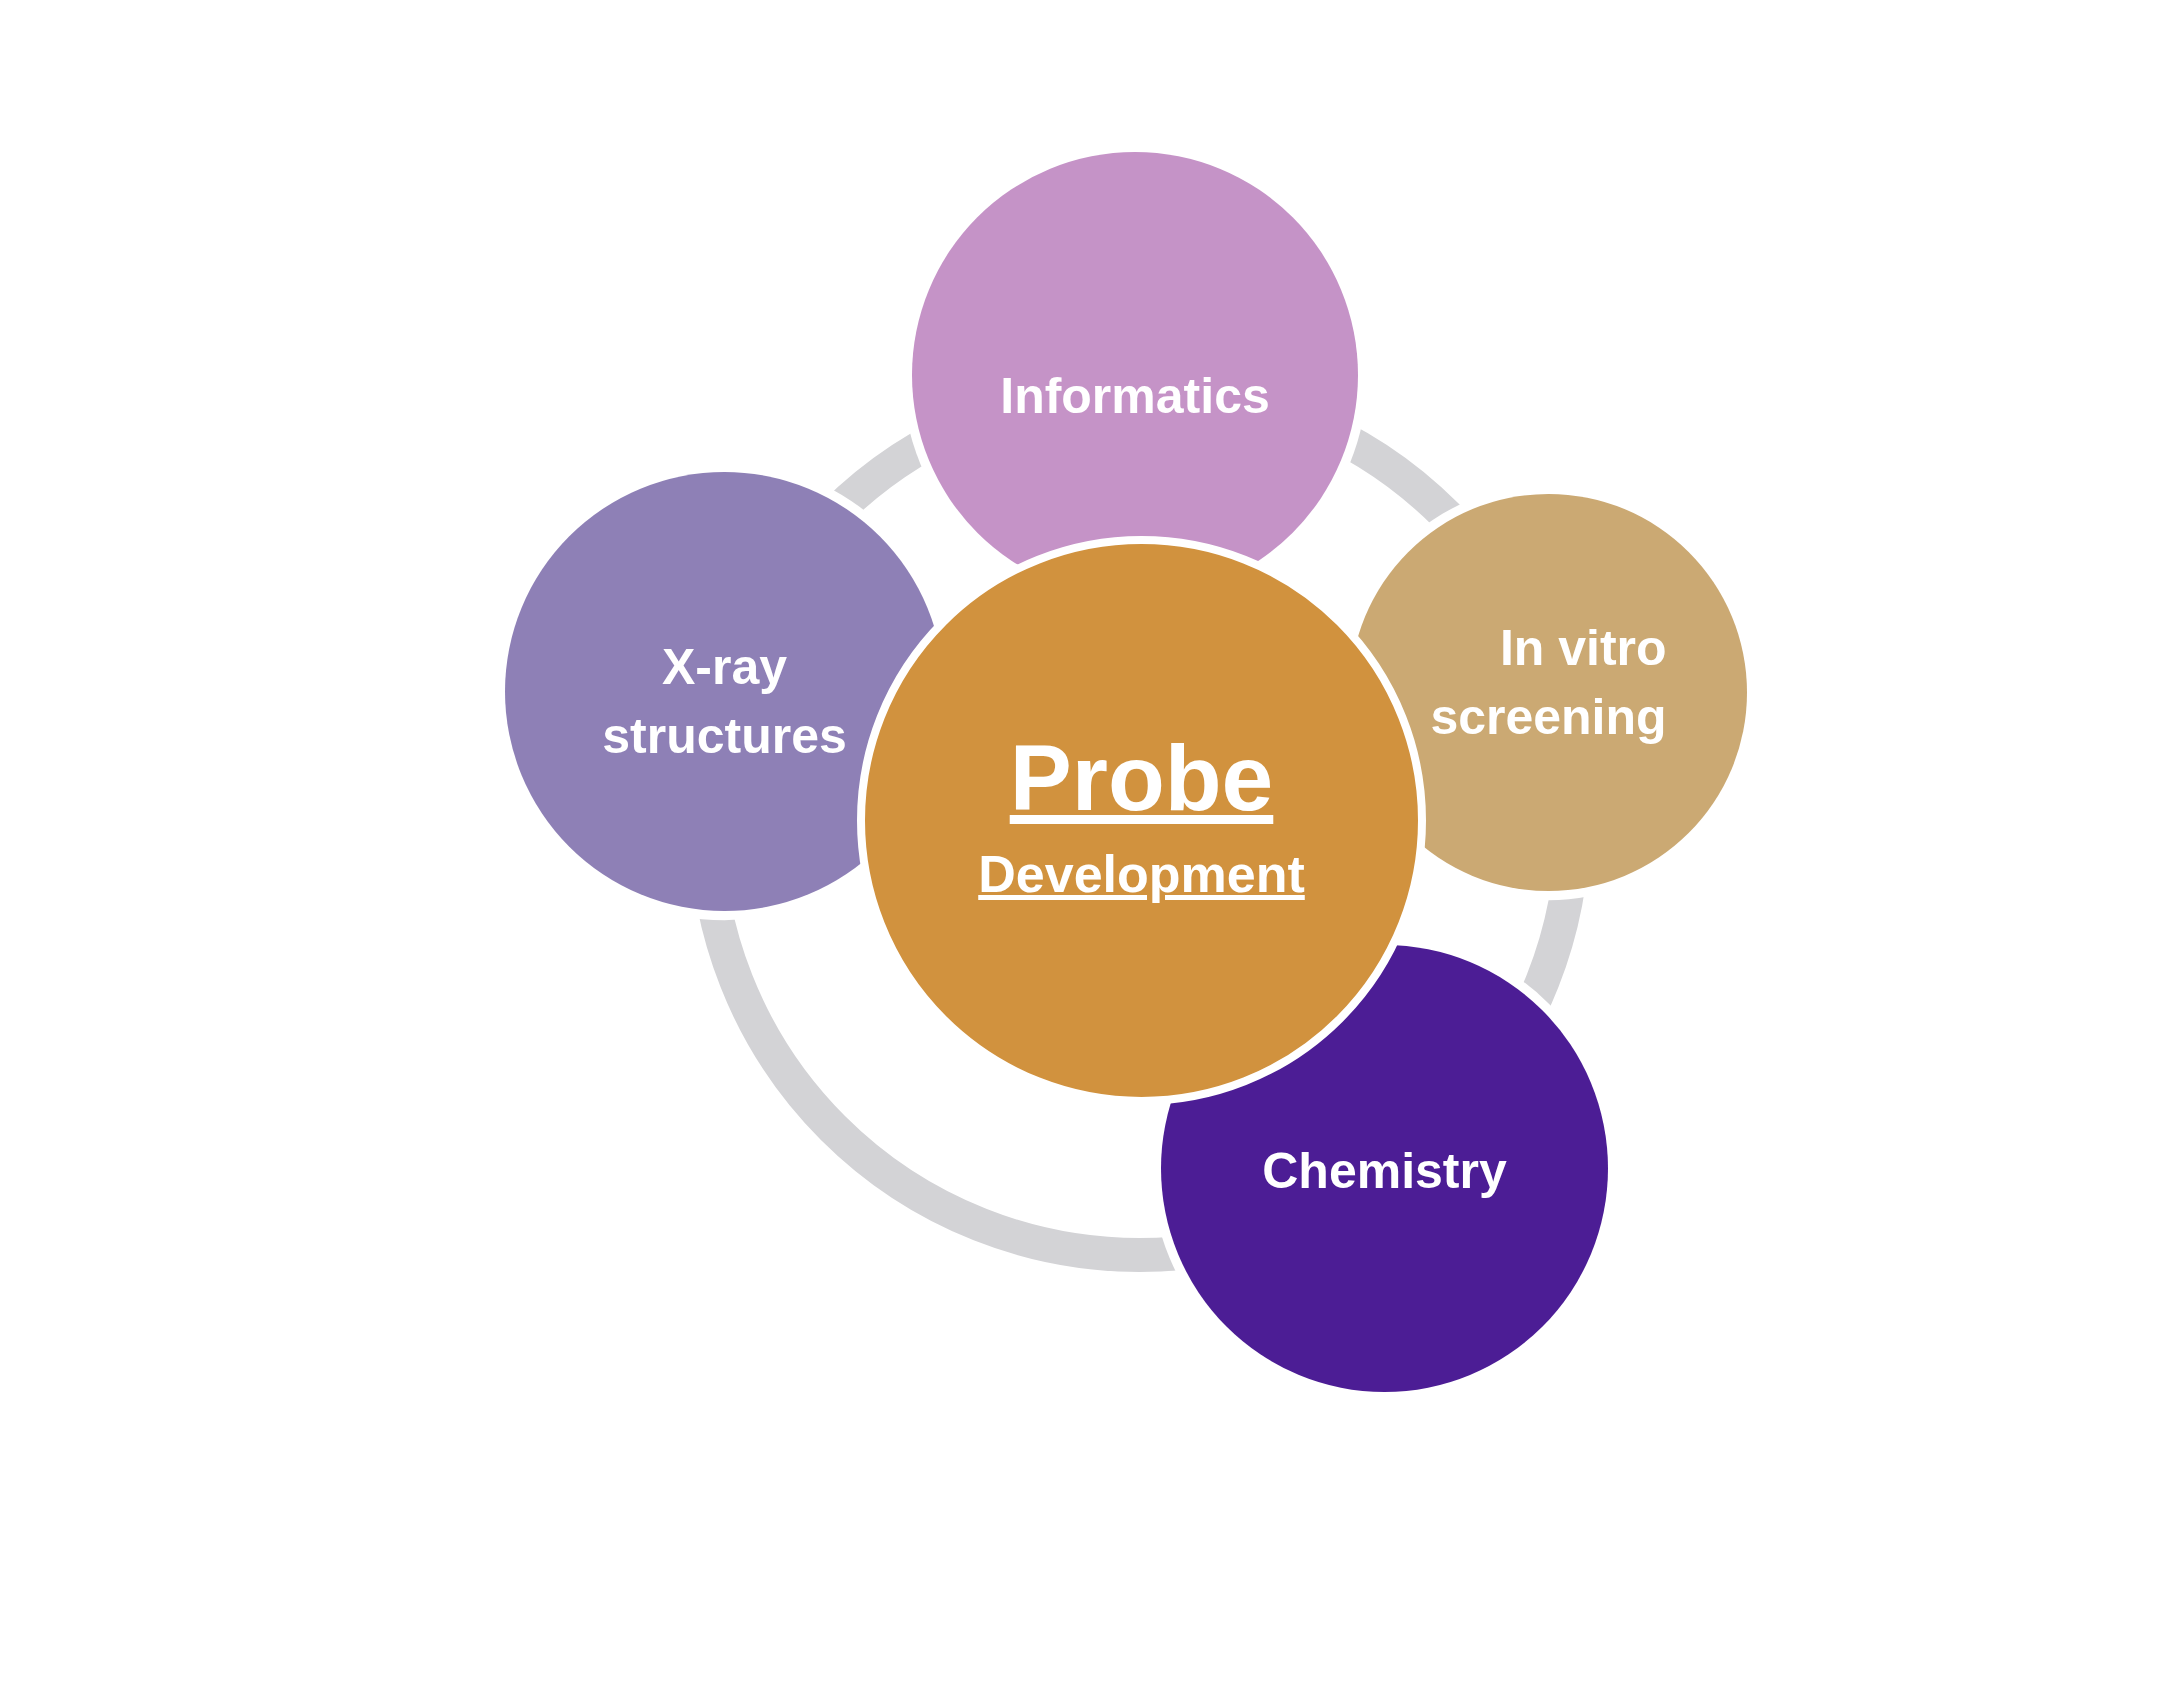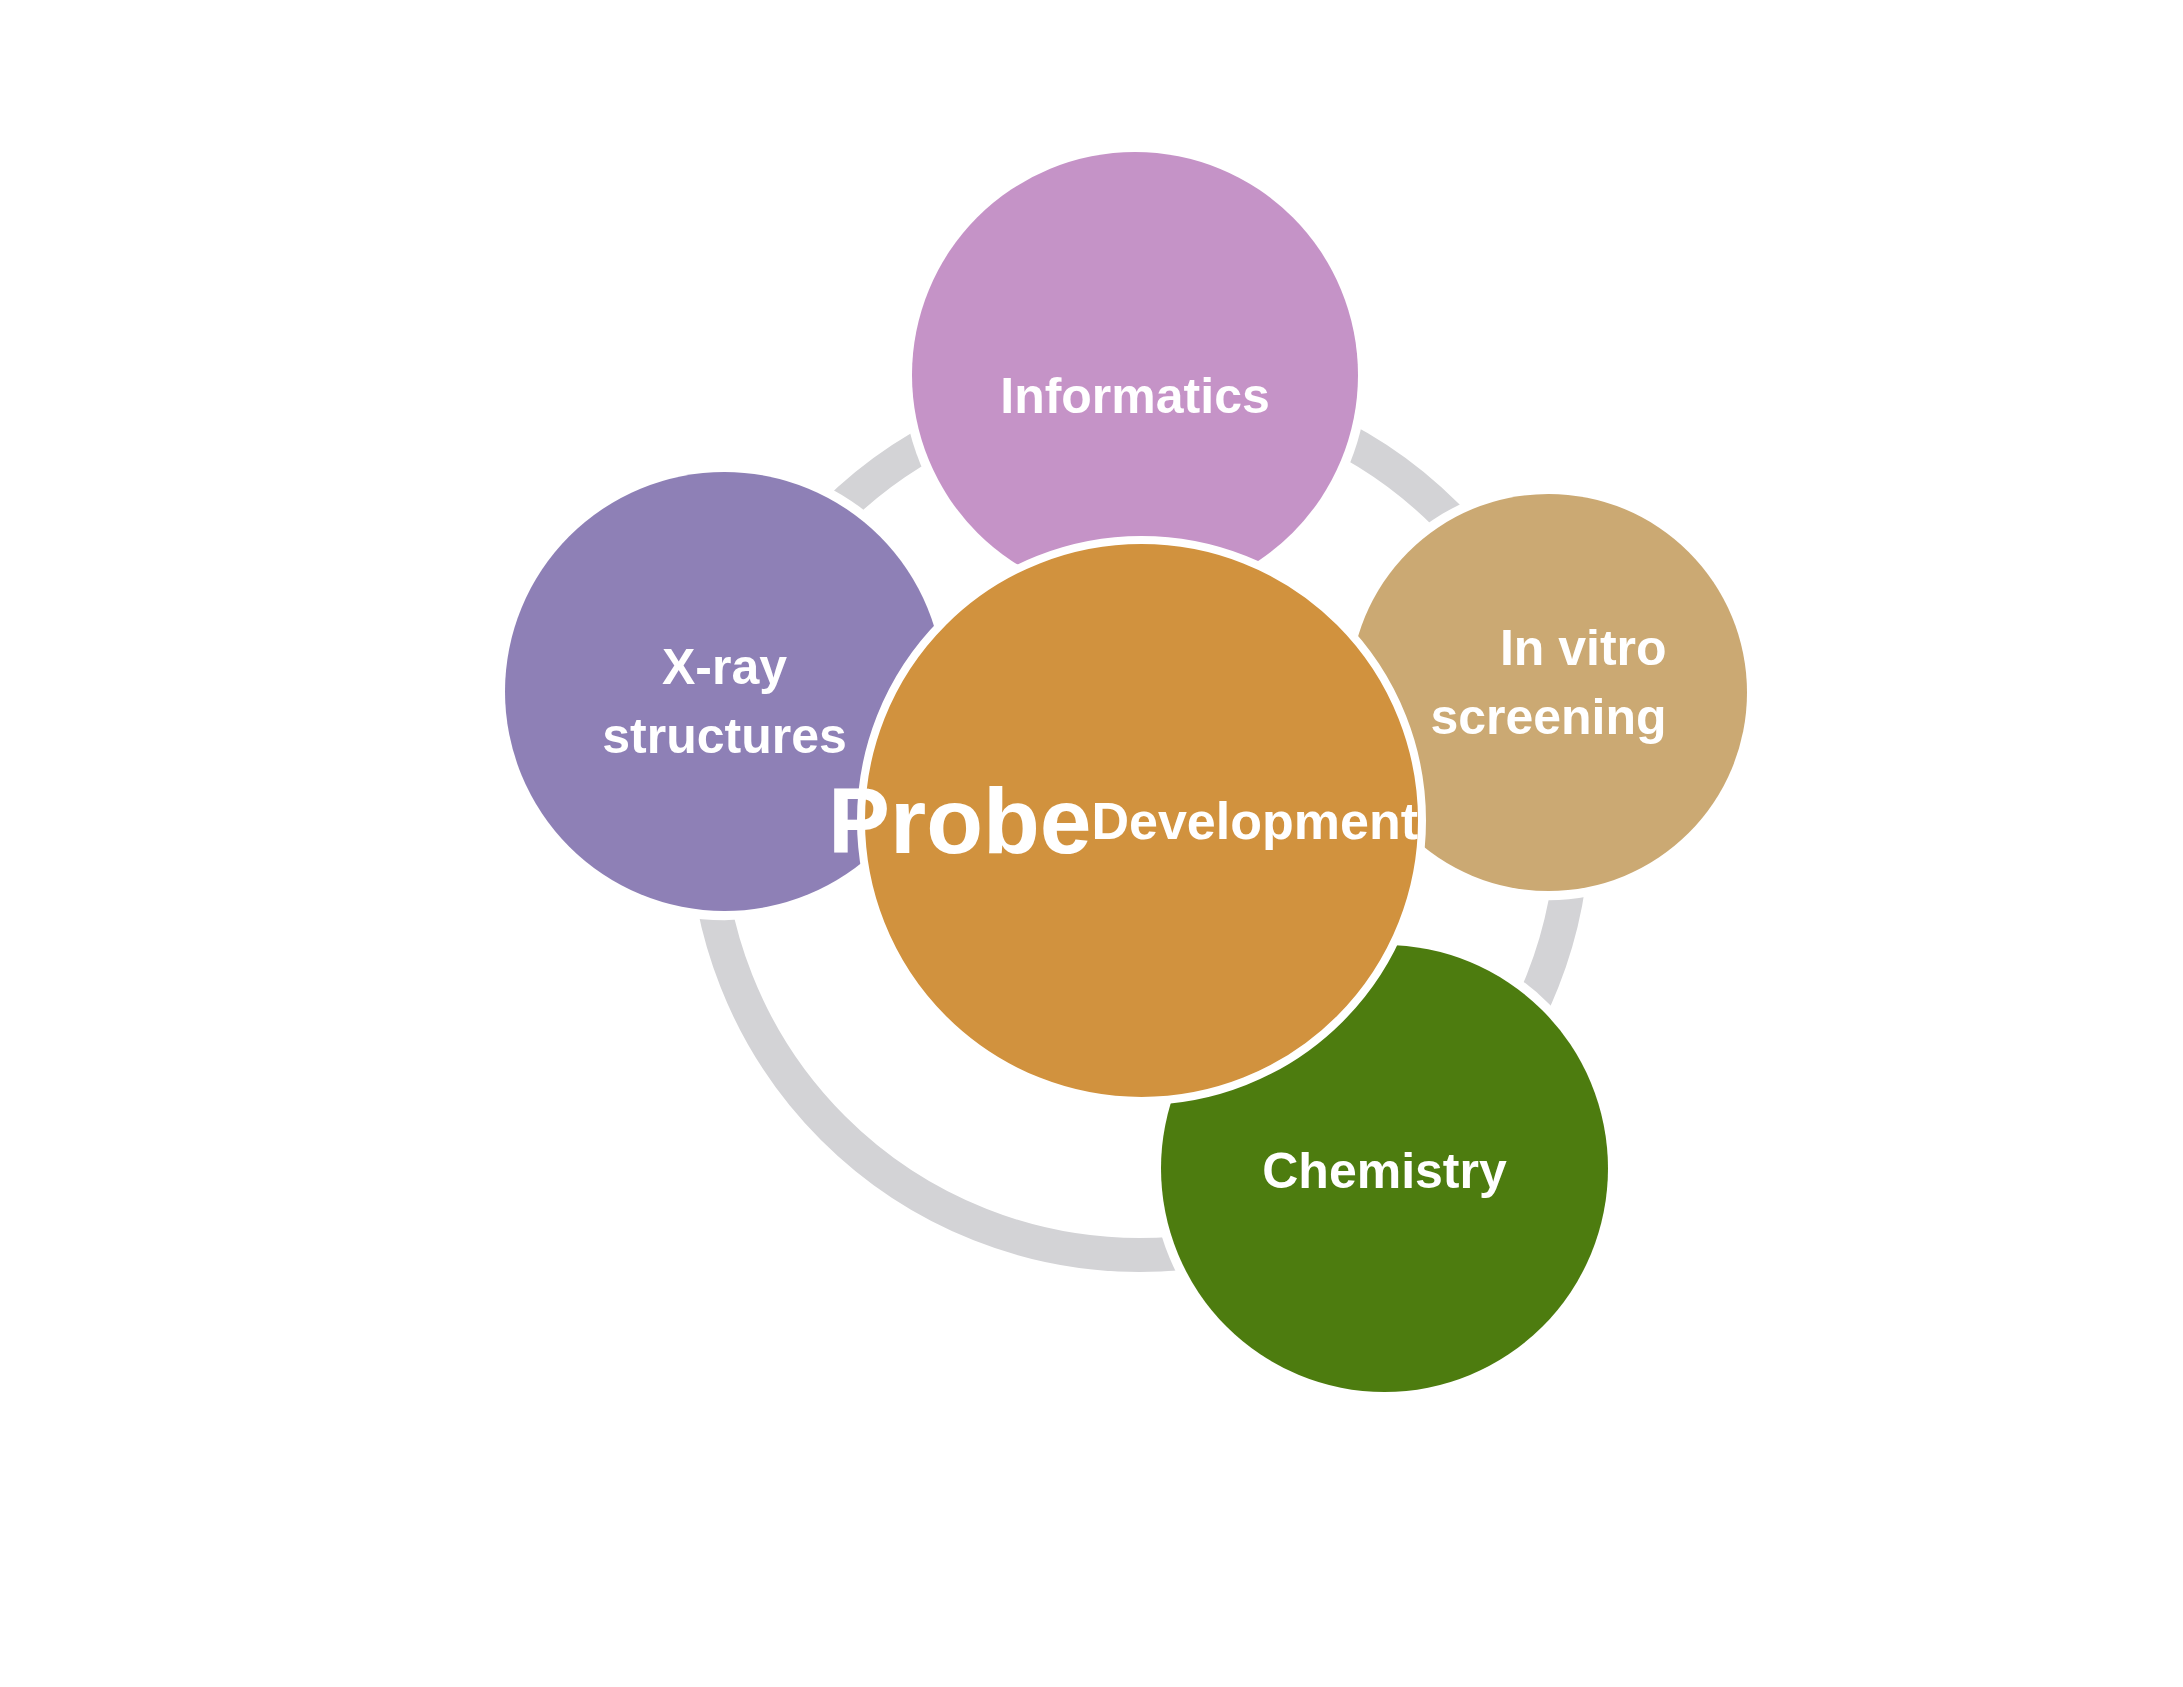--- a/index.html
+++ b/index.html
@@ -67,25 +67,26 @@
     position: absolute;
     left: 857px;
     top: 536px;
     width: 569px;
     height: 569px;
     box-sizing: border-box;
     border: 8.6px solid #ffffff;
     border-radius: 50%;
     z-index: 3;
     display: flex;
-    flex-direction: row;
+    flex-direction: column;
     align-items: center;
-    justify-content: flex-end;
+    justify-content: center;
     text-align: center;
     color: #ffffff;
+    text-decoration: underline;
   }
   .hub-line1 {
     font-size: 93px;
     line-height: 106px;
     white-space: nowrap;
   }
   .hub-line2 {
     font-size: 52px;
     line-height: 86px;
     white-space: nowrap;
@@ -112,21 +113,21 @@
   </div>
 
   <div class="node node--invitro" style="background-color: rgb(203, 169, 115);">
     <div class="label">
       <span class="line">In vitro</span>
       <span class="line">screening</span>
     </div>
   </div>
 
 
-  <div class="node node--chemistry" style="background-color: #4d7c0f;">
+  <div class="node node--chemistry" style="background-color: #4c1d95;">
     <div class="label">
       <span class="line">Chemistry</span>
     </div>
   </div>
 
   <div class="hub" style="background-color: rgb(209, 146, 62);">
     <div class="hub-line1">Probe</div>
     <div class="hub-line2">Development</div>
   </div>
 

